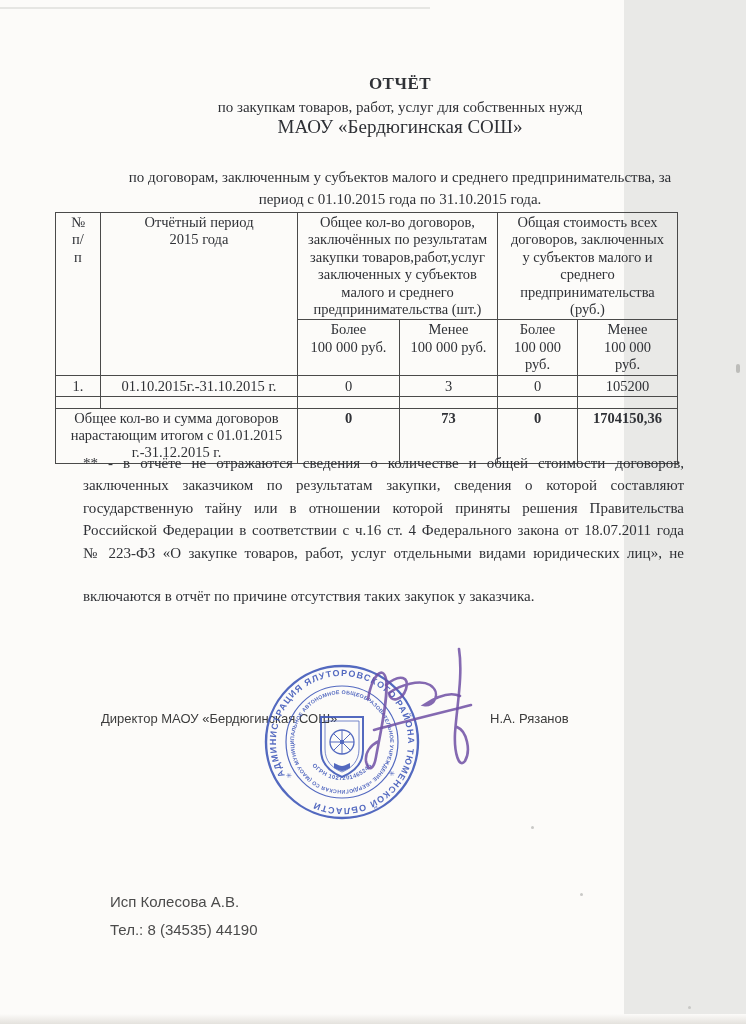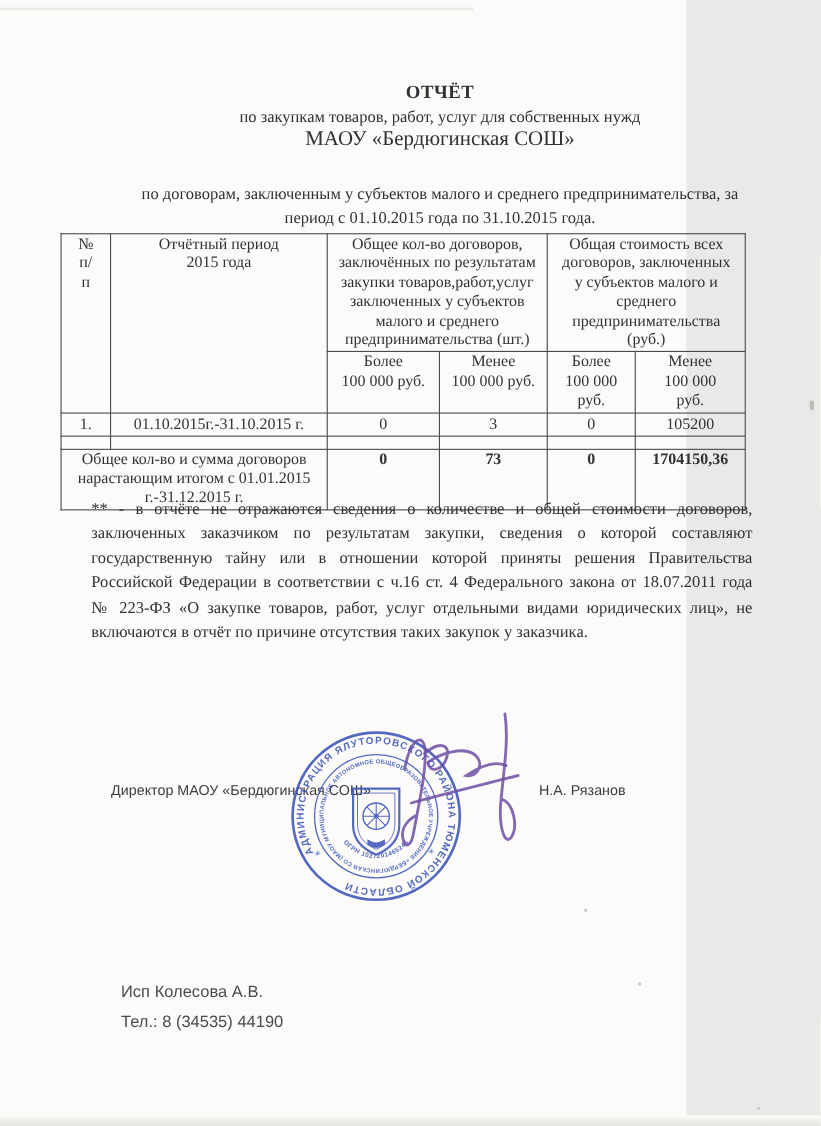--- a/index.html
+++ b/index.html
@@ -36,21 +36,21 @@
   tr.h1{height:105px;} tr.h2{height:51px;} tr.data{height:20px;}
   tr.empty{height:12px;} tr.total{height:52px;}
   tr.data td{line-height:18px;}
   td.cell-no{text-align:left;padding-left:5px;}
   td.bold{font-weight:bold;}
 
   
   .footnote{position:absolute;left:83px;top:452px;width:601px;font-size:15px;
             line-height:22.4px;}
   .footnote .jline{text-align:justify;text-align-last:justify;}
-  .footnote .lline{text-align:left;}
+  .footnote .lline{text-align:left;margin-top:21px;}
 
   
   .sig-label,.sig-name{position:absolute;top:711px;
       font-family:"Liberation Sans","DejaVu Sans",sans-serif;font-size:13px;color:#3c3c3c;}
   .sig-label{left:101px;} .sig-name{left:490px;}
 
   
   .stamp{position:absolute;left:254px;top:654px;width:176px;height:176px;
          filter:blur(.4px);opacity:.88;}
   .stamp .ring{fill:none;stroke:var(--stamp-blue);}

